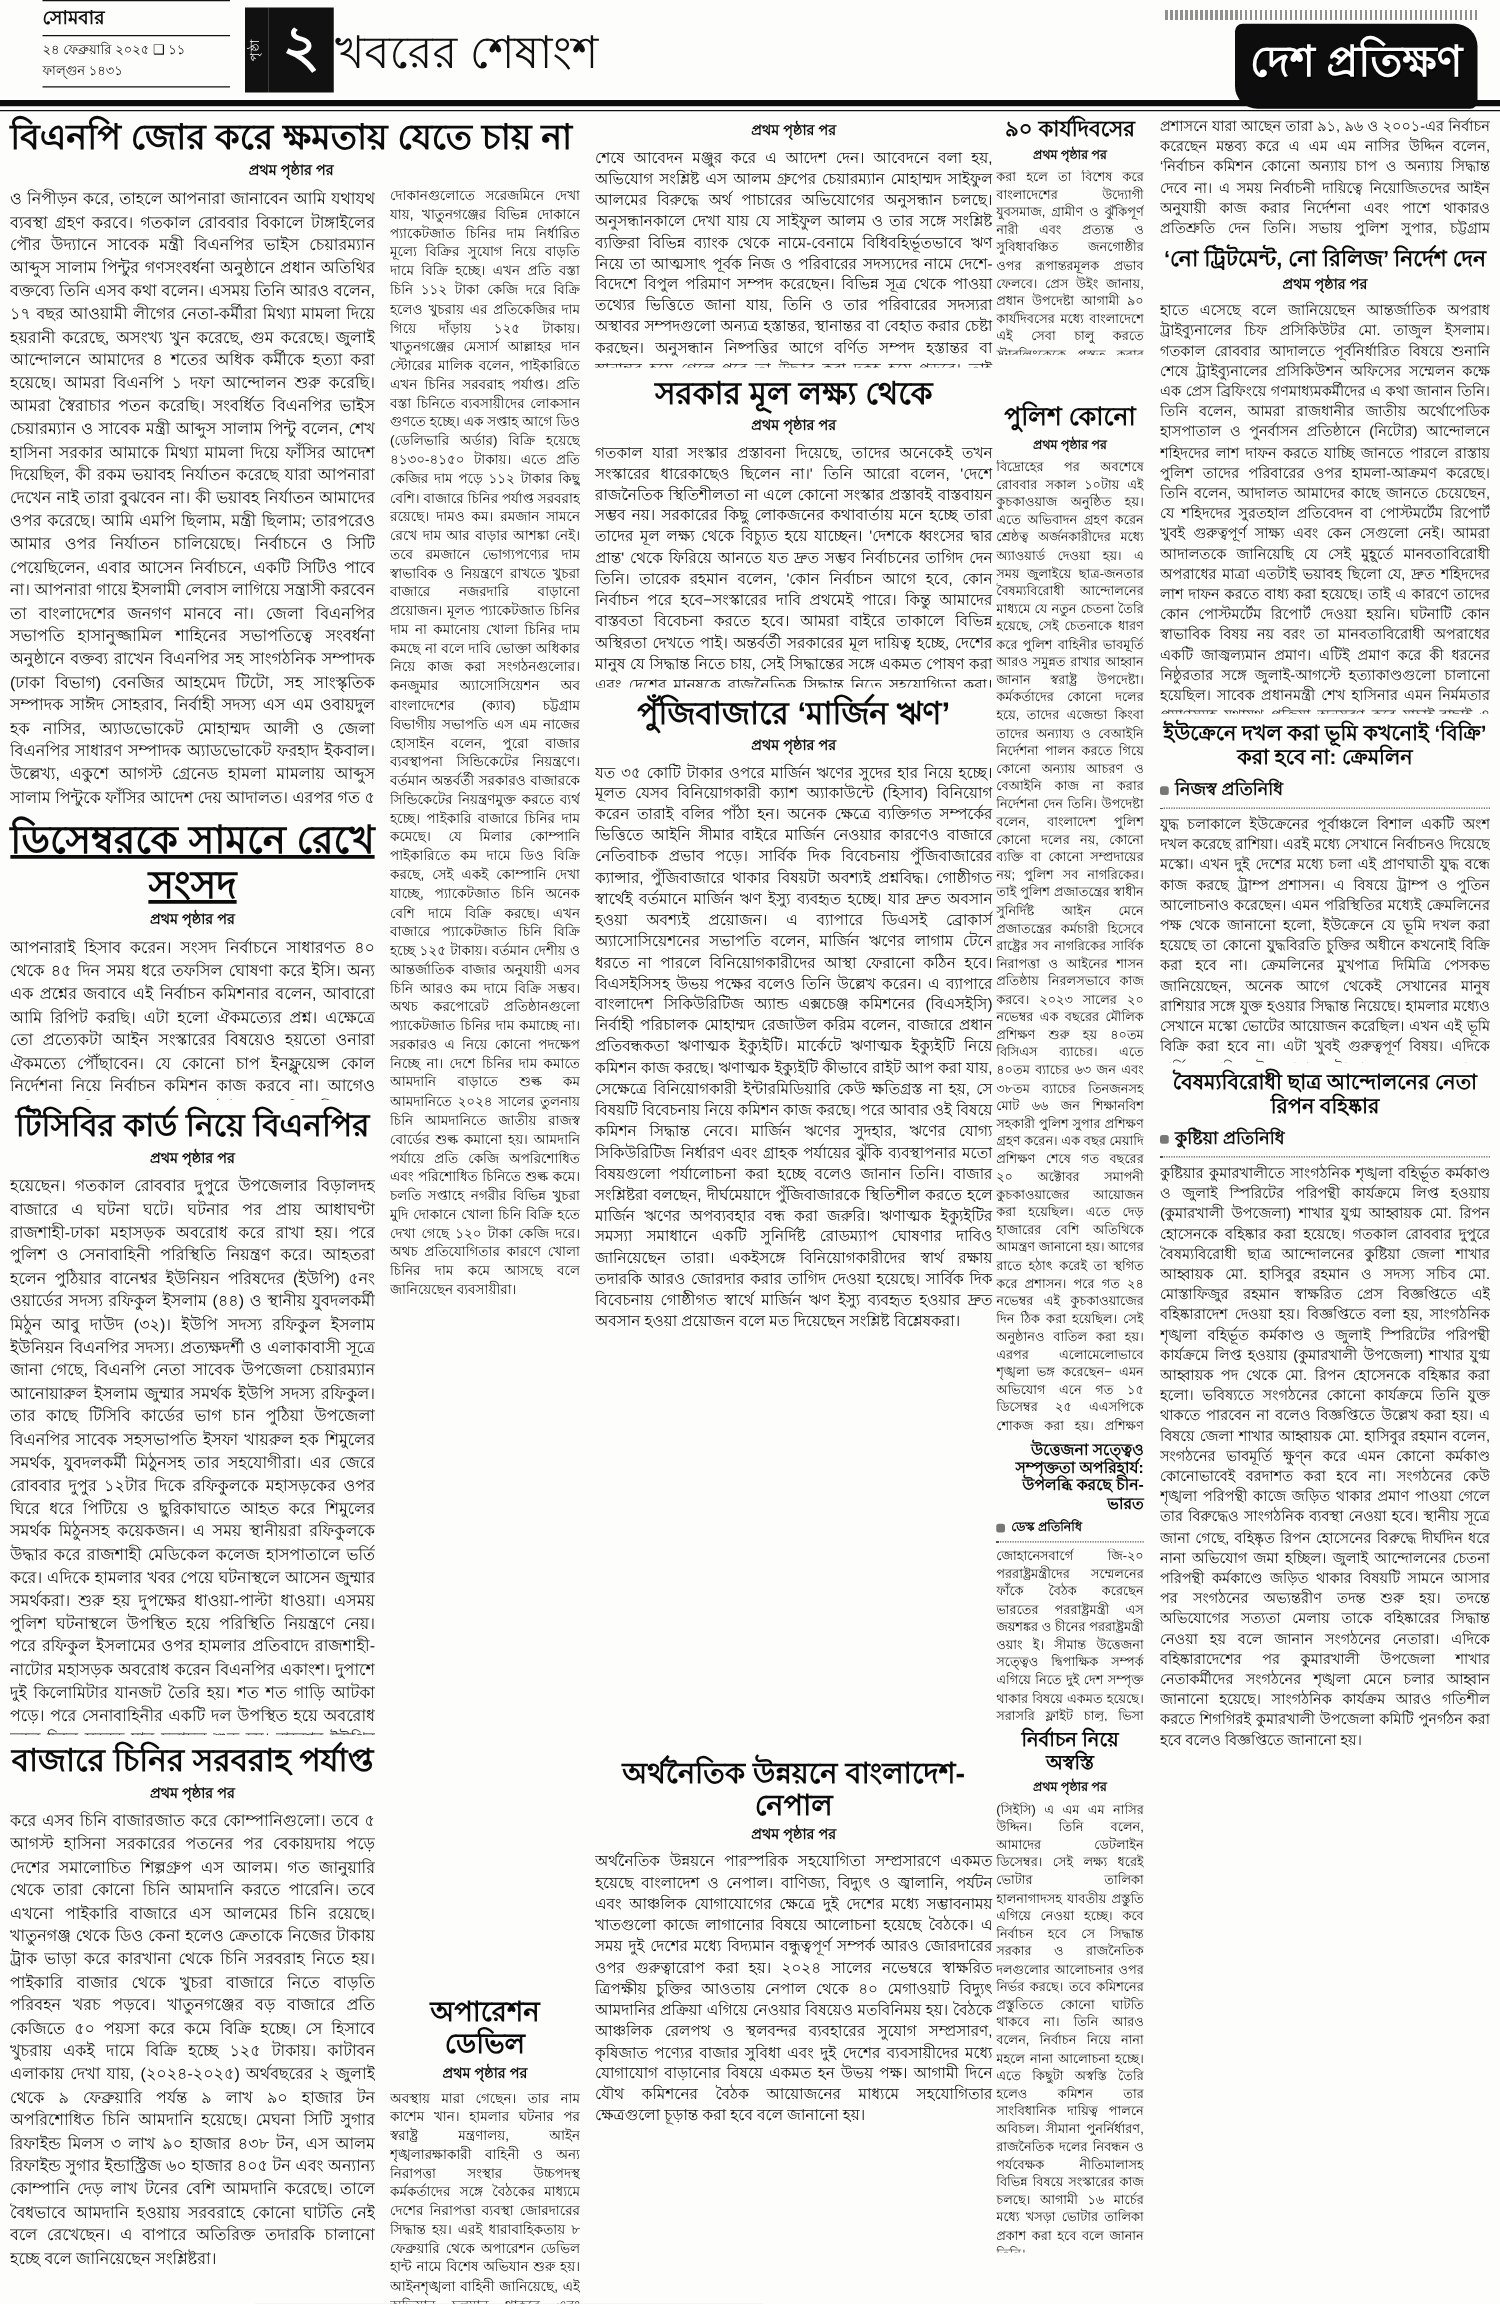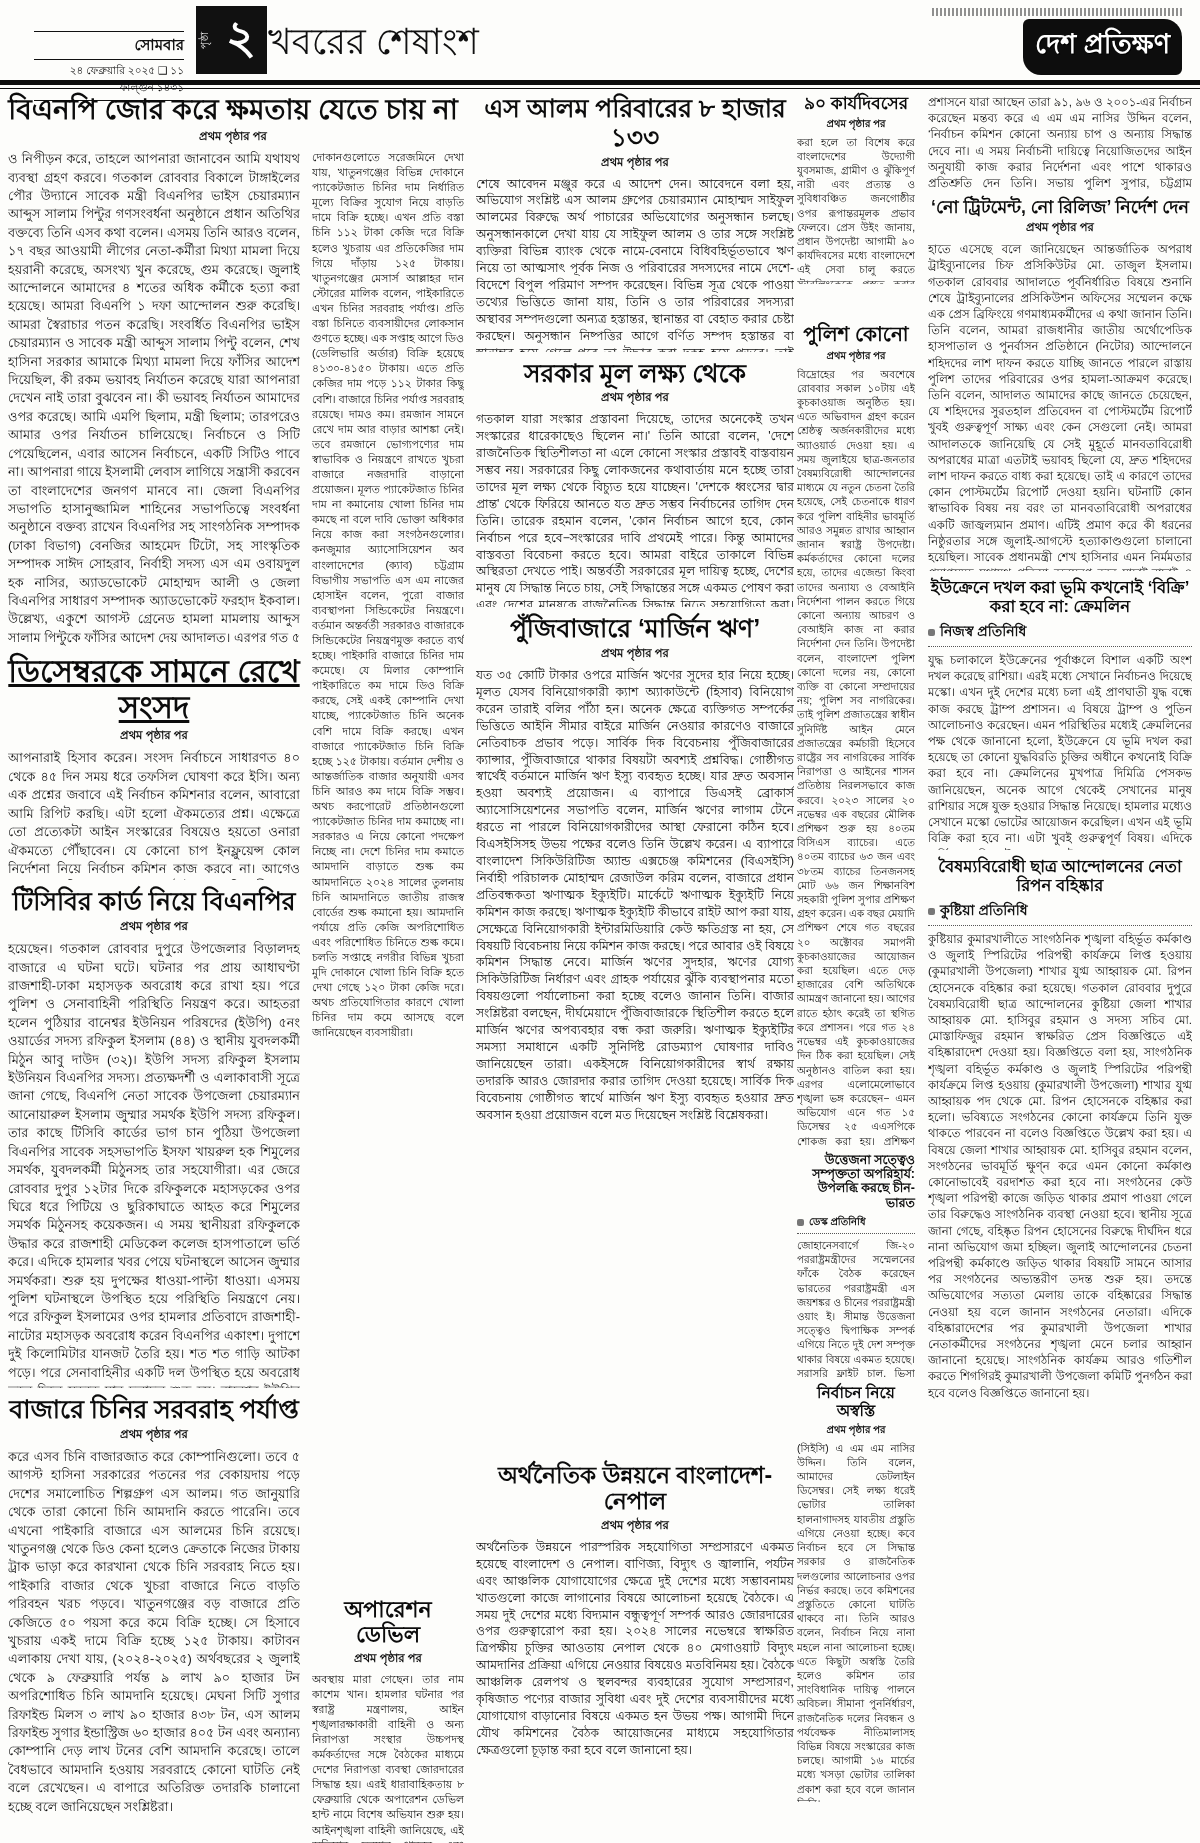--- a/index.html
+++ b/index.html
@@ -1,32 +1,32 @@
 <!DOCTYPE html>
 <html lang="bn"><head>
 <meta charset="utf-8">
 <style>
   html,body{margin:0;padding:0;background:#e9e9e4;}
   .sheet{position:relative;width:1200px;height:1843px;background:#fdfdfb;margin:0 auto;
          font-family:"Liberation Sans","DejaVu Sans",sans-serif;color:#111;overflow:hidden;}
   
   .hdr{position:absolute;left:0;top:0;width:1200px;height:80px;}
-  .datebox{position:absolute;left:34px;top:31px;width:150px;text-align:right;}
+  .datebox{position:absolute;left:34px;top:0;width:150px;text-align:left;}
   .datebox .wd{font-size:15px;font-weight:700;border-top:1px solid #111;border-bottom:1px solid #111;padding:1px 0;}
   .datebox .dt{font-size:10.5px;padding-top:3px;border-bottom:1px solid #111;padding-bottom:3px;}
   .pgunit{position:absolute;left:196px;top:6px;height:68px;display:flex;}
   .pgstrip{writing-mode:vertical-rl;transform:rotate(180deg);background:#111;color:#fff;font-size:10px;
            padding:2px 1px;letter-spacing:1px;display:flex;align-items:center;justify-content:center;}
   .pgnum{background:#111;color:#fff;font-size:46px;font-weight:800;width:52px;display:flex;
          align-items:center;justify-content:center;}
   .secttl{position:absolute;left:268px;top:14px;font-size:36px;font-weight:400;letter-spacing:0;}
   .logo{position:absolute;right:18px;top:8px;width:250px;text-align:right;}
   .logo .tag{height:8px;background:repeating-linear-gradient(90deg,#555 0 2px,transparent 2px 4px);
              margin-bottom:3px;opacity:.65;}
-  .logo .nm{display:inline-block;background:#0d0d0d;color:#fff;font-size:27px;font-weight:800;
+  .logo .nm{display:inline-block;background:#0d0d0d;color:#fff;font-size:34px;font-weight:800;
             padding:4px 12px 7px;border-radius:6px 18px 6px 18px;text-shadow:1px 1px 0 #000;}
   .hrule{position:absolute;left:0;top:80px;width:1200px;height:5px;background:#0d0d0d;}
   .hrule2{position:absolute;left:0;top:88px;width:1200px;height:1px;background:#0d0d0d;}
   
   .col{position:absolute;top:94px;}
   .c1{left:8px;width:292px;}
   .c2{left:312px;width:152px;}
   .c3{left:476px;width:318px;}
   .c5{left:797px;width:118px;}
   .c6{left:928px;width:264px;}
@@ -88,21 +88,20 @@
   <div class="col c2">
     <div style="height:56px;"></div>
     <div class="body" style="height:1440px;">দোকানগুলোতে সরেজমিনে দেখা যায়, খাতুনগঞ্জের বিভিন্ন দোকানে প্যাকেটজাত চিনির দাম নির্ধারিত মূল্যে বিক্রির সুযোগ নিয়ে বাড়তি দামে বিক্রি হচ্ছে। এখন প্রতি বস্তা চিনি ১১২ টাকা কেজি দরে বিক্রি হলেও খুচরায় এর প্রতিকেজির দাম গিয়ে দাঁড়ায় ১২৫ টাকায়। খাতুনগঞ্জের মেসার্স আল্লাহর দান স্টোরের মালিক বলেন, পাইকারিতে এখন চিনির সরবরাহ পর্যাপ্ত। প্রতি বস্তা চিনিতে ব্যবসায়ীদের লোকসান গুণতে হচ্ছে। এক সপ্তাহ আগে ডিও (ডেলিভারি অর্ডার) বিক্রি হয়েছে ৪১৩০-৪১৫০ টাকায়। এতে প্রতি কেজির দাম পড়ে ১১২ টাকার কিছু বেশি। বাজারে চিনির পর্যাপ্ত সরবরাহ রয়েছে। দামও কম। রমজান সামনে রেখে দাম আর বাড়ার আশঙ্কা নেই। তবে রমজানে ভোগ্যপণ্যের দাম স্বাভাবিক ও নিয়ন্ত্রণে রাখতে খুচরা বাজারে নজরদারি বাড়ানো প্রয়োজন। মূলত প্যাকেটজাত চিনির দাম না কমানোয় খোলা চিনির দাম কমছে না বলে দাবি ভোক্তা অধিকার নিয়ে কাজ করা সংগঠনগুলোর। কনজুমার অ্যাসোসিয়েশন অব বাংলাদেশের (ক্যাব) চট্টগ্রাম বিভাগীয় সভাপতি এস এম নাজের হোসাইন বলেন, পুরো বাজার ব্যবস্থাপনা সিন্ডিকেটের নিয়ন্ত্রণে। বর্তমান অন্তর্বর্তী সরকারও বাজারকে সিন্ডিকেটের নিয়ন্ত্রণমুক্ত করতে ব্যর্থ হচ্ছে। পাইকারি বাজারে চিনির দাম কমেছে। যে মিলার কোম্পানি পাইকারিতে কম দামে ডিও বিক্রি করছে, সেই একই কোম্পানি দেখা যাচ্ছে, প্যাকেটজাত চিনি অনেক বেশি দামে বিক্রি করছে। এখন বাজারে প্যাকেটজাত চিনি বিক্রি হচ্ছে ১২৫ টাকায়। বর্তমান দেশীয় ও আন্তর্জাতিক বাজার অনুযায়ী এসব চিনি আরও কম দামে বিক্রি সম্ভব। অথচ করপোরেট প্রতিষ্ঠানগুলো প্যাকেটজাত চিনির দাম কমাচ্ছে না। সরকারও এ নিয়ে কোনো পদক্ষেপ নিচ্ছে না। দেশে চিনির দাম কমাতে আমদানি বাড়াতে শুল্ক কম আমদানিতে ২০২৪ সালের তুলনায় চিনি আমদানিতে জাতীয় রাজস্ব বোর্ডের শুল্ক কমানো হয়। আমদানি পর্যায়ে প্রতি কেজি অপরিশোধিত এবং পরিশোধিত চিনিতে শুল্ক কমে। চলতি সপ্তাহে নগরীর বিভিন্ন খুচরা মুদি দোকানে খোলা চিনি বিক্রি হতে দেখা গেছে ১২০ টাকা কেজি দরে। অথচ প্রতিযোগিতার কারণে খোলা চিনির দাম কমে আসছে বলে জানিয়েছেন ব্যবসায়ীরা।</div>
     <div class="sp"></div>
     <h3 style="font-size:22px;">অপারেশন ডেভিল</h3>
     <div class="kick">প্রথম পৃষ্ঠার পর</div>
     <div class="body" style="max-height:220px;">অবস্থায় মারা গেছেন। তার নাম কাশেম খান। হামলার ঘটনার পর স্বরাষ্ট্র মন্ত্রণালয়, আইন শৃঙ্খলারক্ষাকারী বাহিনী ও অন্য নিরাপত্তা সংস্থার উচ্চপদস্থ কর্মকর্তাদের সঙ্গে বৈঠকের মাধ্যমে দেশের নিরাপত্তা ব্যবস্থা জোরদারের সিদ্ধান্ত হয়। এরই ধারাবাহিকতায় ৮ ফেব্রুয়ারি থেকে অপারেশন ডেভিল হান্ট নামে বিশেষ অভিযান শুরু হয়। আইনশৃঙ্খলা বাহিনী জানিয়েছে, এই অভিযান চলমান থাকবে এবং অপরাধীদের দ্রুত বিচারের আওতায় আনা হবে।</div>
   </div>
 
   <div class="col c3">
-    <h2 style="font-size:25px;">এস আলম পরিবারের ৮ হাজার ১৩৩</h2>
     <div class="kick">প্রথম পৃষ্ঠার পর</div>
     <div class="body" style="height:176px;">শেষে আবেদন মঞ্জুর করে এ আদেশ দেন। আবেদনে বলা হয়, অভিযোগ সংশ্লিষ্ট এস আলম গ্রুপের চেয়ারম্যান মোহাম্মদ সাইফুল আলমের বিরুদ্ধে অর্থ পাচারের অভিযোগের অনুসন্ধান চলছে। অনুসন্ধানকালে দেখা যায় যে সাইফুল আলম ও তার সঙ্গে সংশ্লিষ্ট ব্যক্তিরা বিভিন্ন ব্যাংক থেকে নামে-বেনামে বিধিবহির্ভূতভাবে ঋণ নিয়ে তা আত্মসাৎ পূর্বক নিজ ও পরিবারের সদস্যদের নামে দেশে-বিদেশে বিপুল পরিমাণ সম্পদ করেছেন। বিভিন্ন সূত্র থেকে পাওয়া তথ্যের ভিত্তিতে জানা যায়, তিনি ও তার পরিবারের সদস্যরা অস্থাবর সম্পদগুলো অন্যত্র হস্তান্তর, স্থানান্তর বা বেহাত করার চেষ্টা করছেন। অনুসন্ধান নিষ্পত্তির আগে বর্ণিত সম্পদ হস্তান্তর বা স্থানান্তর হয়ে গেলে পরে তা উদ্ধার করা দুরূহ হয়ে পড়বে। তাই অনুসন্ধান শেষে মামলা দায়েরের স্বার্থে এসব শেয়ার, শেয়ারবাজারে ধারণকৃত প্রতিষ্ঠার প্রাপ্তব্য লভ্যাংশ, মুনাফা/আয় ইত্যাদি জরুরি ভিত্তিতে ফ্রিজ (অবরুদ্ধ) করা প্রয়োজন।</div>
     <div class="sp"></div>
     <h2 style="font-size:25px;">সরকার মূল লক্ষ্য থেকে</h2>
     <div class="kick">প্রথম পৃষ্ঠার পর</div>
     <div class="body" style="height:196px;">গতকাল যারা সংস্কার প্রস্তাবনা দিয়েছে, তাদের অনেকেই তখন সংস্কারের ধারেকাছেও ছিলেন না।' তিনি আরো বলেন, 'দেশে রাজনৈতিক স্থিতিশীলতা না এলে কোনো সংস্কার প্রস্তাবই বাস্তবায়ন সম্ভব নয়। সরকারের কিছু লোকজনের কথাবার্তায় মনে হচ্ছে তারা তাদের মূল লক্ষ্য থেকে বিচ্যুত হয়ে যাচ্ছেন। 'দেশকে ধ্বংসের দ্বার প্রান্ত' থেকে ফিরিয়ে আনতে যত দ্রুত সম্ভব নির্বাচনের তাগিদ দেন তিনি। তারেক রহমান বলেন, 'কোন নির্বাচন আগে হবে, কোন নির্বাচন পরে হবে−সংস্কারের দাবি প্রথমেই পারে। কিন্তু আমাদের বাস্তবতা বিবেচনা করতে হবে। আমরা বাইরে তাকালে বিভিন্ন অস্থিরতা দেখতে পাই। অন্তর্বর্তী সরকারের মূল দায়িত্ব হচ্ছে, দেশের মানুষ যে সিদ্ধান্ত নিতে চায়, সেই সিদ্ধান্তের সঙ্গে একমত পোষণ করা এবং দেশের মানুষকে রাজনৈতিক সিদ্ধান্ত নিতে সহযোগিতা করা। আমরা লক্ষ্য করছি, সরকারের বিভিন্ন ব্যক্তির কথাবার্তা দেখে মনে হচ্ছে তারা সম্ভবত তাদের লক্ষ্য থেকে কিছুটা বিচ্যুত হচ্ছেন। বিভিন্ন ব্যক্তির বিভিন্ন স্টেটমেন্ট থেকে কনফিউশন তৈরি হচ্ছে, মানুষ কনফিউজড হচ্ছে।' 'রাজনীতিতে যখন কনফিউশন থাকবে, তখন অস্থিরতা তৈরি হবে। অস্থিরতা যদি থাকে, আমরা যে যতই সংস্কারের কথা বলি না কেন, কোনোটাই সফল হবে না। রাজনীতি অস্থির হলে, এর প্রভাব পড়বে অর্থনীতিতে, আর অর্থনীতির প্রভাব পড়বে সর্বকিছুতে। তার অন্তর্বর্তী সরকারসহ সব মানুষের এখন লক্ষ্য হওয়া উচিত দেশকে যত দ্রুত সম্ভব একটি স্থিতিশীল অবস্থায় নিয়ে আসা,' বলেন তিনি।</div>
     <div class="sp"></div>
     <h2 style="font-size:25px;">পুঁজিবাজারে ‘মার্জিন ঋণ’</h2>
     <div class="kick">প্রথম পৃষ্ঠার পর</div>
     <div class="body" style="height:788px;">যত ৩৫ কোটি টাকার ওপরে মার্জিন ঋণের সুদের হার নিয়ে হচ্ছে। মূলত যেসব বিনিয়োগকারী ক্যাশ অ্যাকাউন্টে (হিসাব) বিনিয়োগ করেন তারাই বলির পাঁঠা হন। অনেক ক্ষেত্রে ব্যক্তিগত সম্পর্কের ভিত্তিতে আইনি সীমার বাইরে মার্জিন নেওয়ার কারণেও বাজারে নেতিবাচক প্রভাব পড়ে। সার্বিক দিক বিবেচনায় পুঁজিবাজারের ক্যান্সার, পুঁজিবাজারে থাকার বিষয়টা অবশ্যই প্রশ্নবিদ্ধ। গোষ্ঠীগত স্বার্থেই বর্তমানে মার্জিন ঋণ ইস্যু ব্যবহৃত হচ্ছে। যার দ্রুত অবসান হওয়া অবশ্যই প্রয়োজন। এ ব্যাপারে ডিএসই ব্রোকার্স অ্যাসোসিয়েশনের সভাপতি বলেন, মার্জিন ঋণের লাগাম টেনে ধরতে না পারলে বিনিয়োগকারীদের আস্থা ফেরানো কঠিন হবে। বিএসইসিসহ উভয় পক্ষের বলেও তিনি উল্লেখ করেন। এ ব্যাপারে বাংলাদেশ সিকিউরিটিজ অ্যান্ড এক্সচেঞ্জ কমিশনের (বিএসইসি) নির্বাহী পরিচালক মোহাম্মদ রেজাউল করিম বলেন, বাজারে প্রধান প্রতিবন্ধকতা ঋণাত্মক ইক্যুইটি। মার্কেটে ঋণাত্মক ইক্যুইটি নিয়ে কমিশন কাজ করছে। ঋণাত্মক ইক্যুইটি কীভাবে রাইট আপ করা যায়, সেক্ষেত্রে বিনিয়োগকারী ইন্টারমিডিয়ারি কেউ ক্ষতিগ্রস্ত না হয়, সে বিষয়টি বিবেচনায় নিয়ে কমিশন কাজ করছে। পরে আবার ওই বিষয়ে কমিশন সিদ্ধান্ত নেবে। মার্জিন ঋণের সুদহার, ঋণের যোগ্য সিকিউরিটিজ নির্ধারণ এবং গ্রাহক পর্যায়ের ঝুঁকি ব্যবস্থাপনার মতো বিষয়গুলো পর্যালোচনা করা হচ্ছে বলেও জানান তিনি। বাজার সংশ্লিষ্টরা বলছেন, দীর্ঘমেয়াদে পুঁজিবাজারকে স্থিতিশীল করতে হলে মার্জিন ঋণের অপব্যবহার বন্ধ করা জরুরি। ঋণাত্মক ইক্যুইটির সমস্যা সমাধানে একটি সুনির্দিষ্ট রোডম্যাপ ঘোষণার দাবিও জানিয়েছেন তারা। একইসঙ্গে বিনিয়োগকারীদের স্বার্থ রক্ষায় তদারকি আরও জোরদার করার তাগিদ দেওয়া হয়েছে। সার্বিক দিক বিবেচনায় গোষ্ঠীগত স্বার্থে মার্জিন ঋণ ইস্যু ব্যবহৃত হওয়ার দ্রুত অবসান হওয়া প্রয়োজন বলে মত দিয়েছেন সংশ্লিষ্ট বিশ্লেষকরা।</div>

